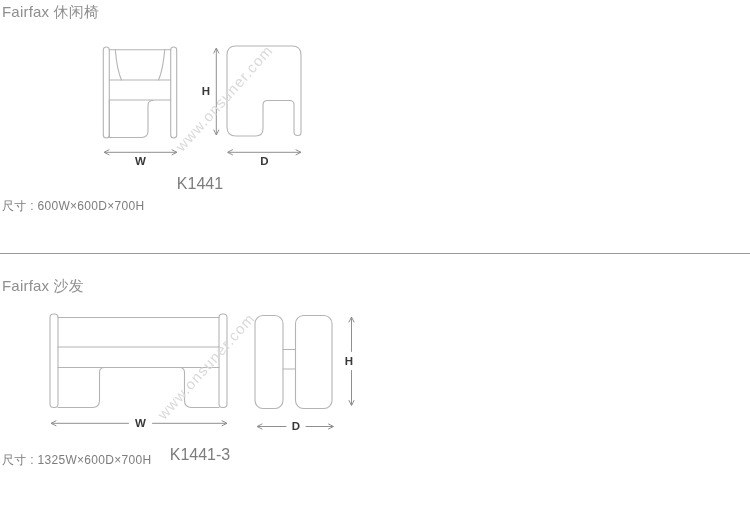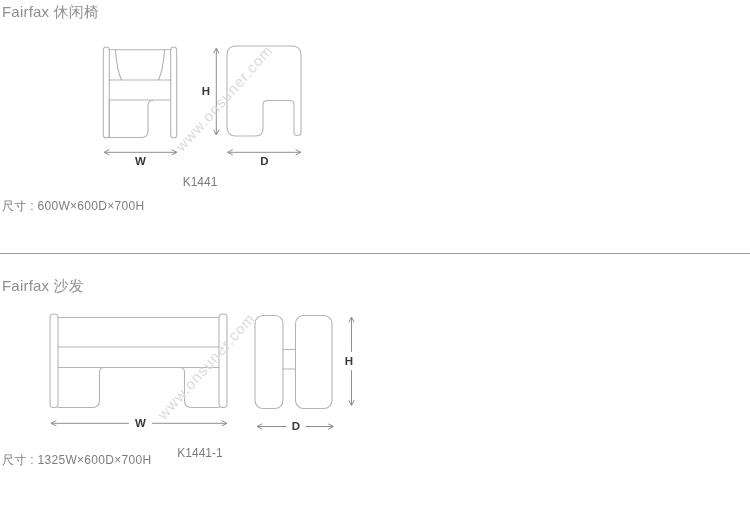--- a/index.html
+++ b/index.html
@@ -8,21 +8,21 @@
     font-family:"Liberation Sans","DejaVu Sans",sans-serif;
     position:relative;overflow:hidden;
   }
   .page{position:absolute;inset:0;width:750px;height:530px;background:#fff;}
   .section-title{
     position:absolute;left:2px;font-size:15px;color:#8f8f8f;
     letter-spacing:0.2px;white-space:nowrap;
   }
   .model-label{
     position:absolute;left:0;width:400px;text-align:center;
-    font-size:12px;color:#7d7d7d;white-space:nowrap;
+    font-size:16px;color:#7d7d7d;white-space:nowrap;
   }
   .size-label{
     position:absolute;left:2px;width:400px;text-align:left;
     font-size:12px;color:#7d7d7d;letter-spacing:0.3px;white-space:nowrap;
   }
   .divider{
     position:absolute;left:0;top:253px;width:750px;height:0;
     border-top:1px solid #9a9a9a;
   }
   .drawing-svg{position:absolute;left:0;display:block;}
@@ -140,17 +140,17 @@
         <path class="dimline" d="M258,126.5 H286"></path>
         <path class="dimline" d="M306,126.5 H332.5"></path>
         <path class="dimline" d="M262,124 L257,126.5 L262,129"></path>
         <path class="dimline" d="M328.5,124 L333.5,126.5 L328.5,129"></path>
         <text class="dimtext" x="296" y="127">D</text>
       </g>
     </svg>
 
     <div class="watermark" id="watermark-2">www.onsuner.com</div>
 
-    <div class="model-label" style="top:446px;">K1441-1</div>
+    <div class="model-label" style="top:446px;">K1441-3</div>
     <div class="size-label" style="top:452px;">尺寸 : 1325W×600D×700H</div>
   </div>
 
 </div>
 
 </body></html>

